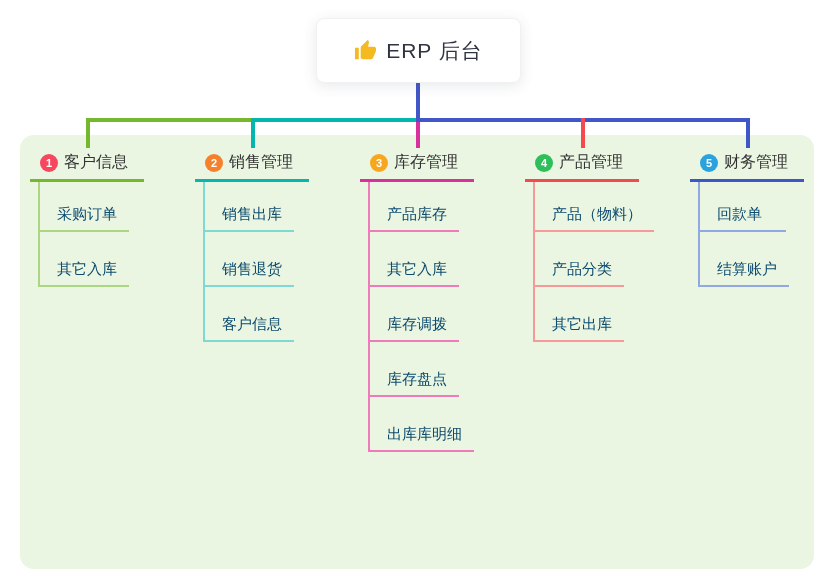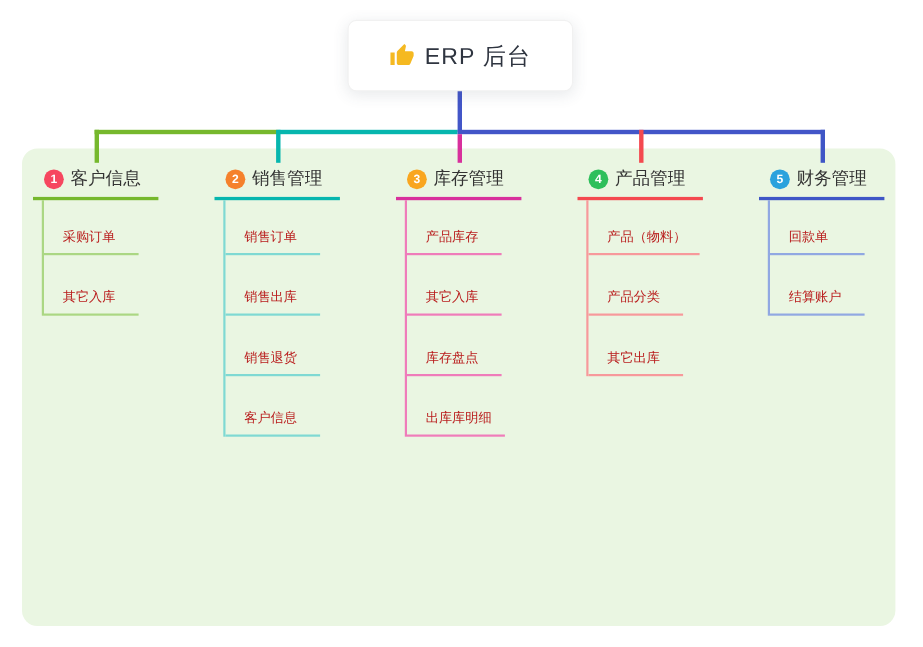--- a/index.html
+++ b/index.html
@@ -98,22 +98,22 @@
     width: max-content;
     min-width: 86px;
     height: 55px;
     padding: 0 12px 6px 17px;
     border-bottom: 2px solid var(--child);
     display: flex; align-items: flex-end;
     cursor: pointer;
   }
   .child:first-child { height: 50px; }
   .child-label {
-    font-size: 12px;
-    color: #b91c1c;
+    font-size: 15px;
+    color: #0c4a6e;
     white-space: nowrap;
   }
 </style>
 </head>
 <body>
 
 <div class="canvas">
 
   <div class="root-node">
     <svg class="root-icon" viewBox="0 0 24 24">
@@ -149,23 +149,20 @@
     </div>
   </div>
 
   <div class="branch branch-1" id="branch-1" style="--main: #06b6ae; --child: #7fd9d3; --badge: #f5812c;">
     <div class="branch-title">
       <span class="badge">2</span>
       <span class="branch-label">销售管理</span>
     </div>
     <div class="children">
       <div class="child">
-          <span class="child-label">销售订单</span>
-        </div>
-      <div class="child">
           <span class="child-label">销售出库</span>
         </div>
       <div class="child">
           <span class="child-label">销售退货</span>
         </div>
       <div class="child">
           <span class="child-label">客户信息</span>
         </div>
     </div>
   </div>
@@ -176,20 +173,23 @@
       <span class="branch-label">库存管理</span>
     </div>
     <div class="children">
       <div class="child">
           <span class="child-label">产品库存</span>
         </div>
       <div class="child">
           <span class="child-label">其它入库</span>
         </div>
       <div class="child">
+          <span class="child-label">库存调拨</span>
+        </div>
+      <div class="child">
           <span class="child-label">库存盘点</span>
         </div>
       <div class="child">
           <span class="child-label">出库库明细</span>
         </div>
     </div>
   </div>
 
   <div class="branch branch-3" id="branch-3" style="--main: #f4494f; --child: #f7999b; --badge: #2ebf5b;">
     <div class="branch-title">

